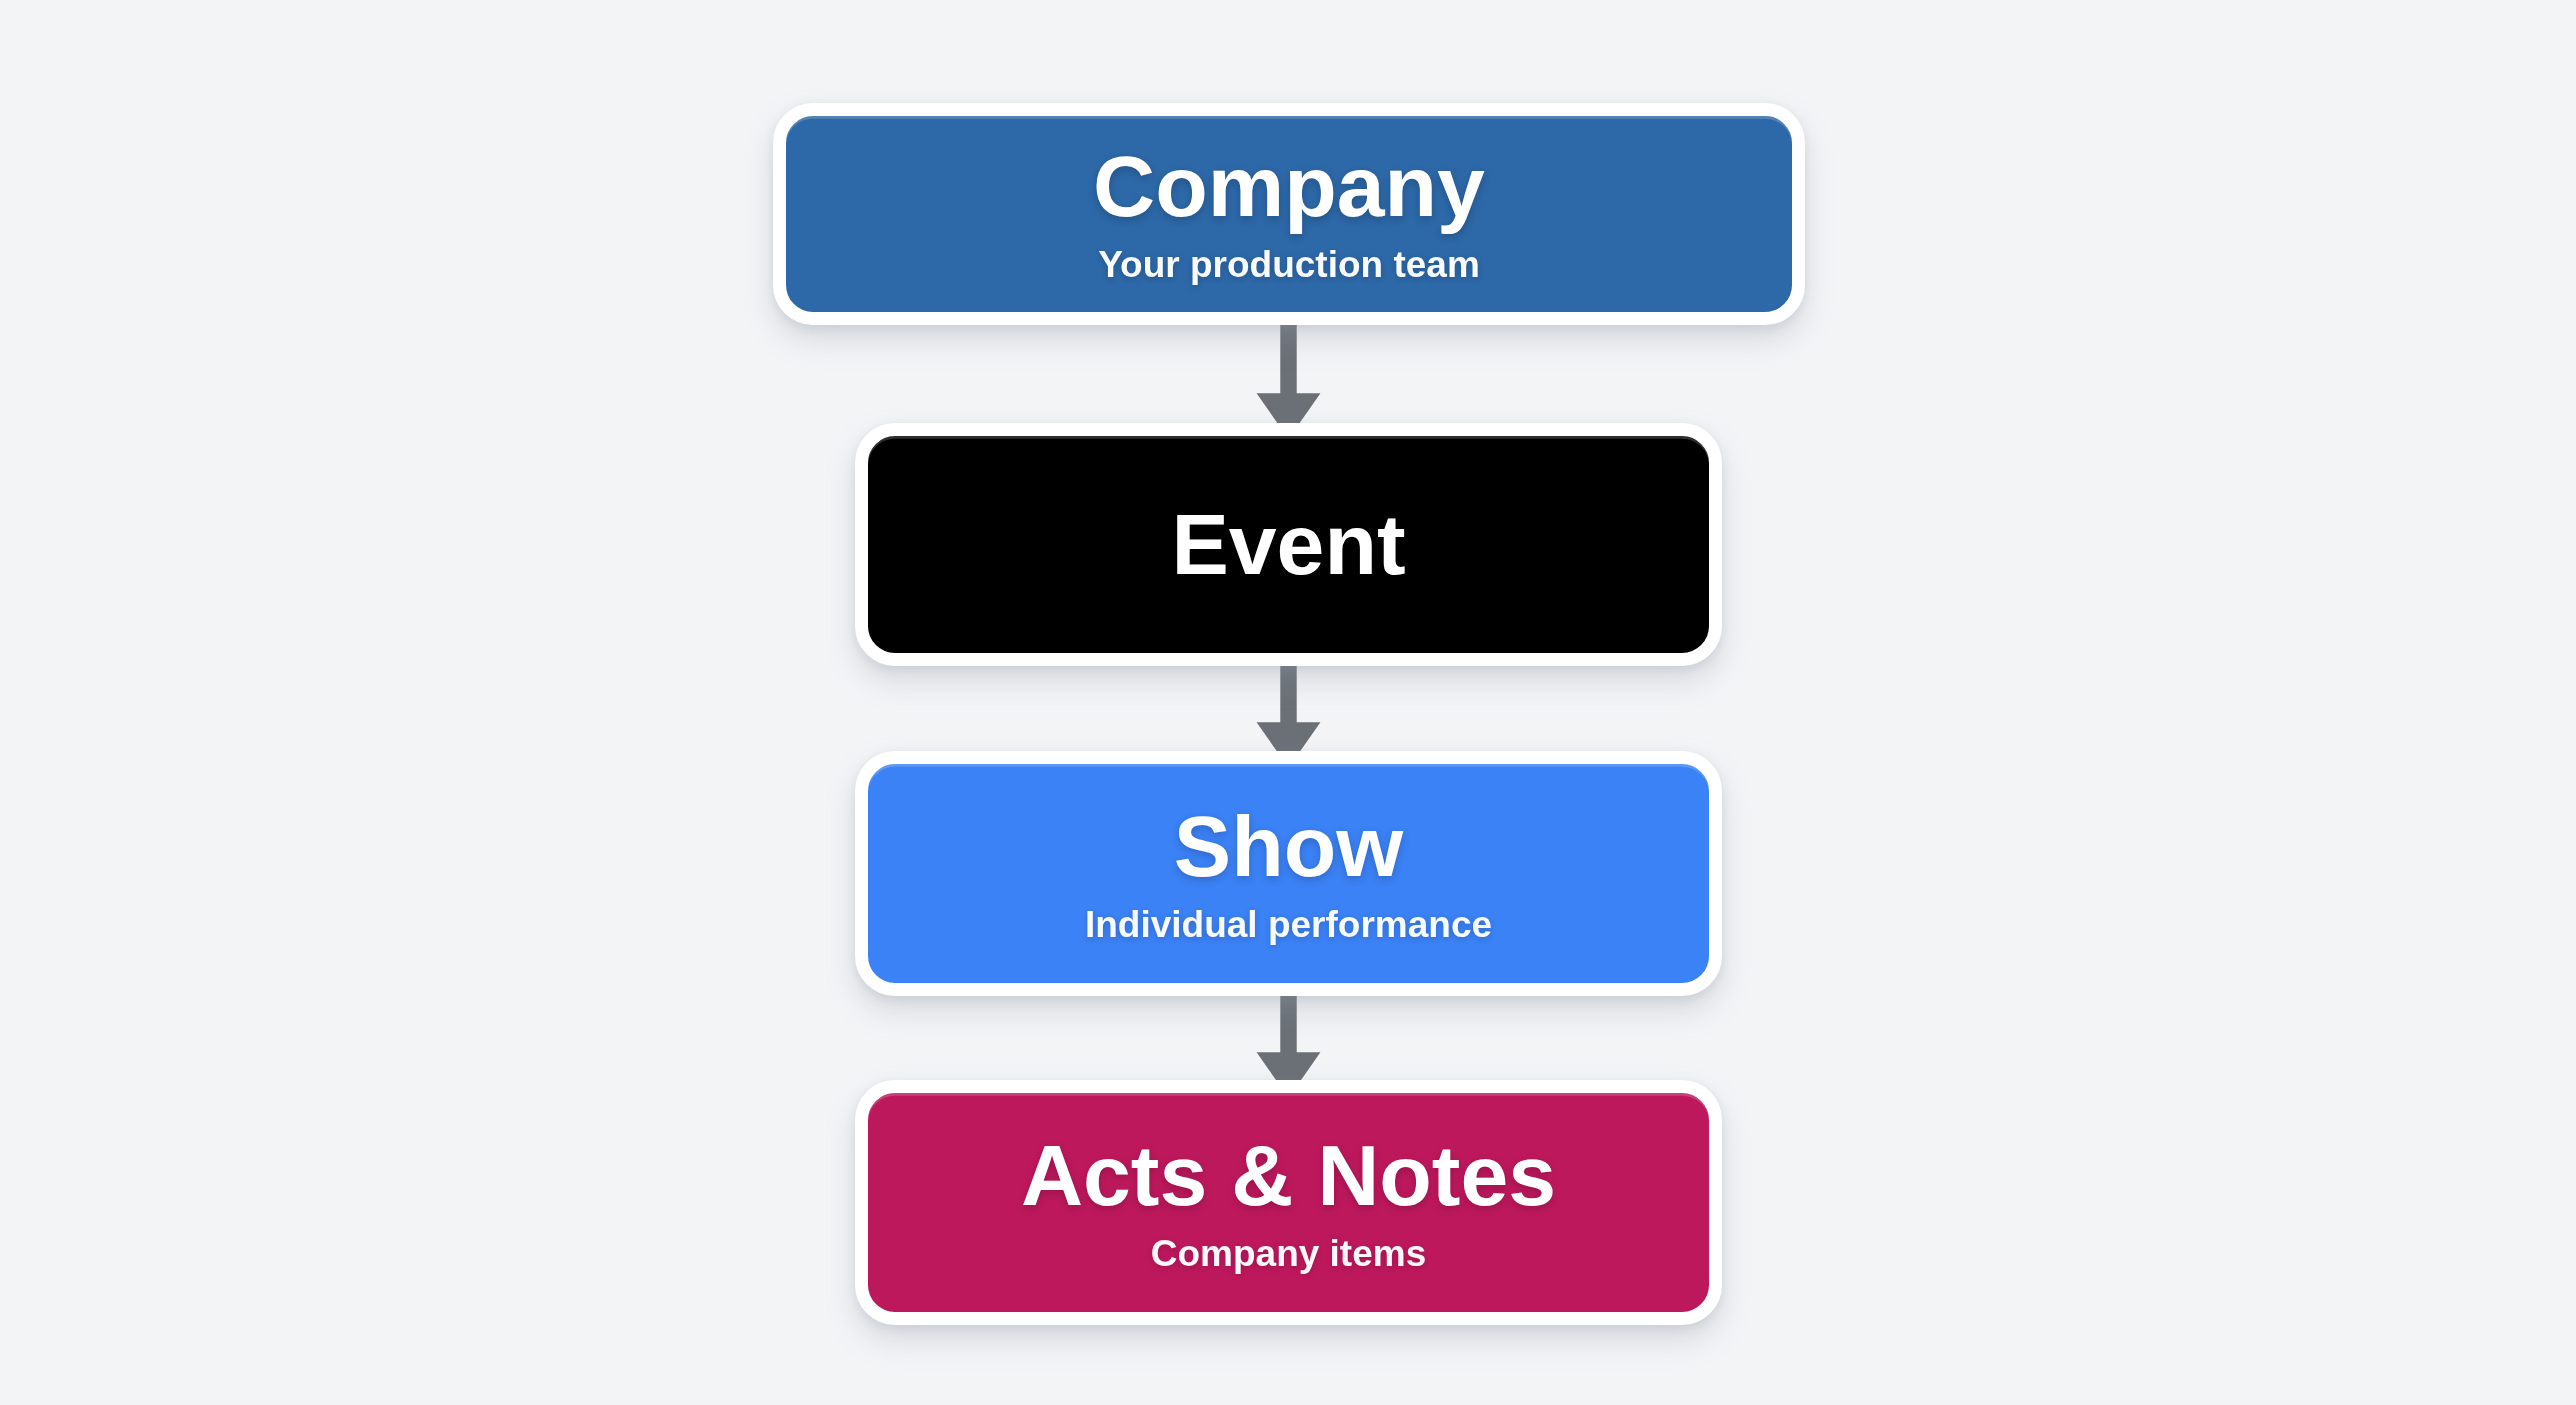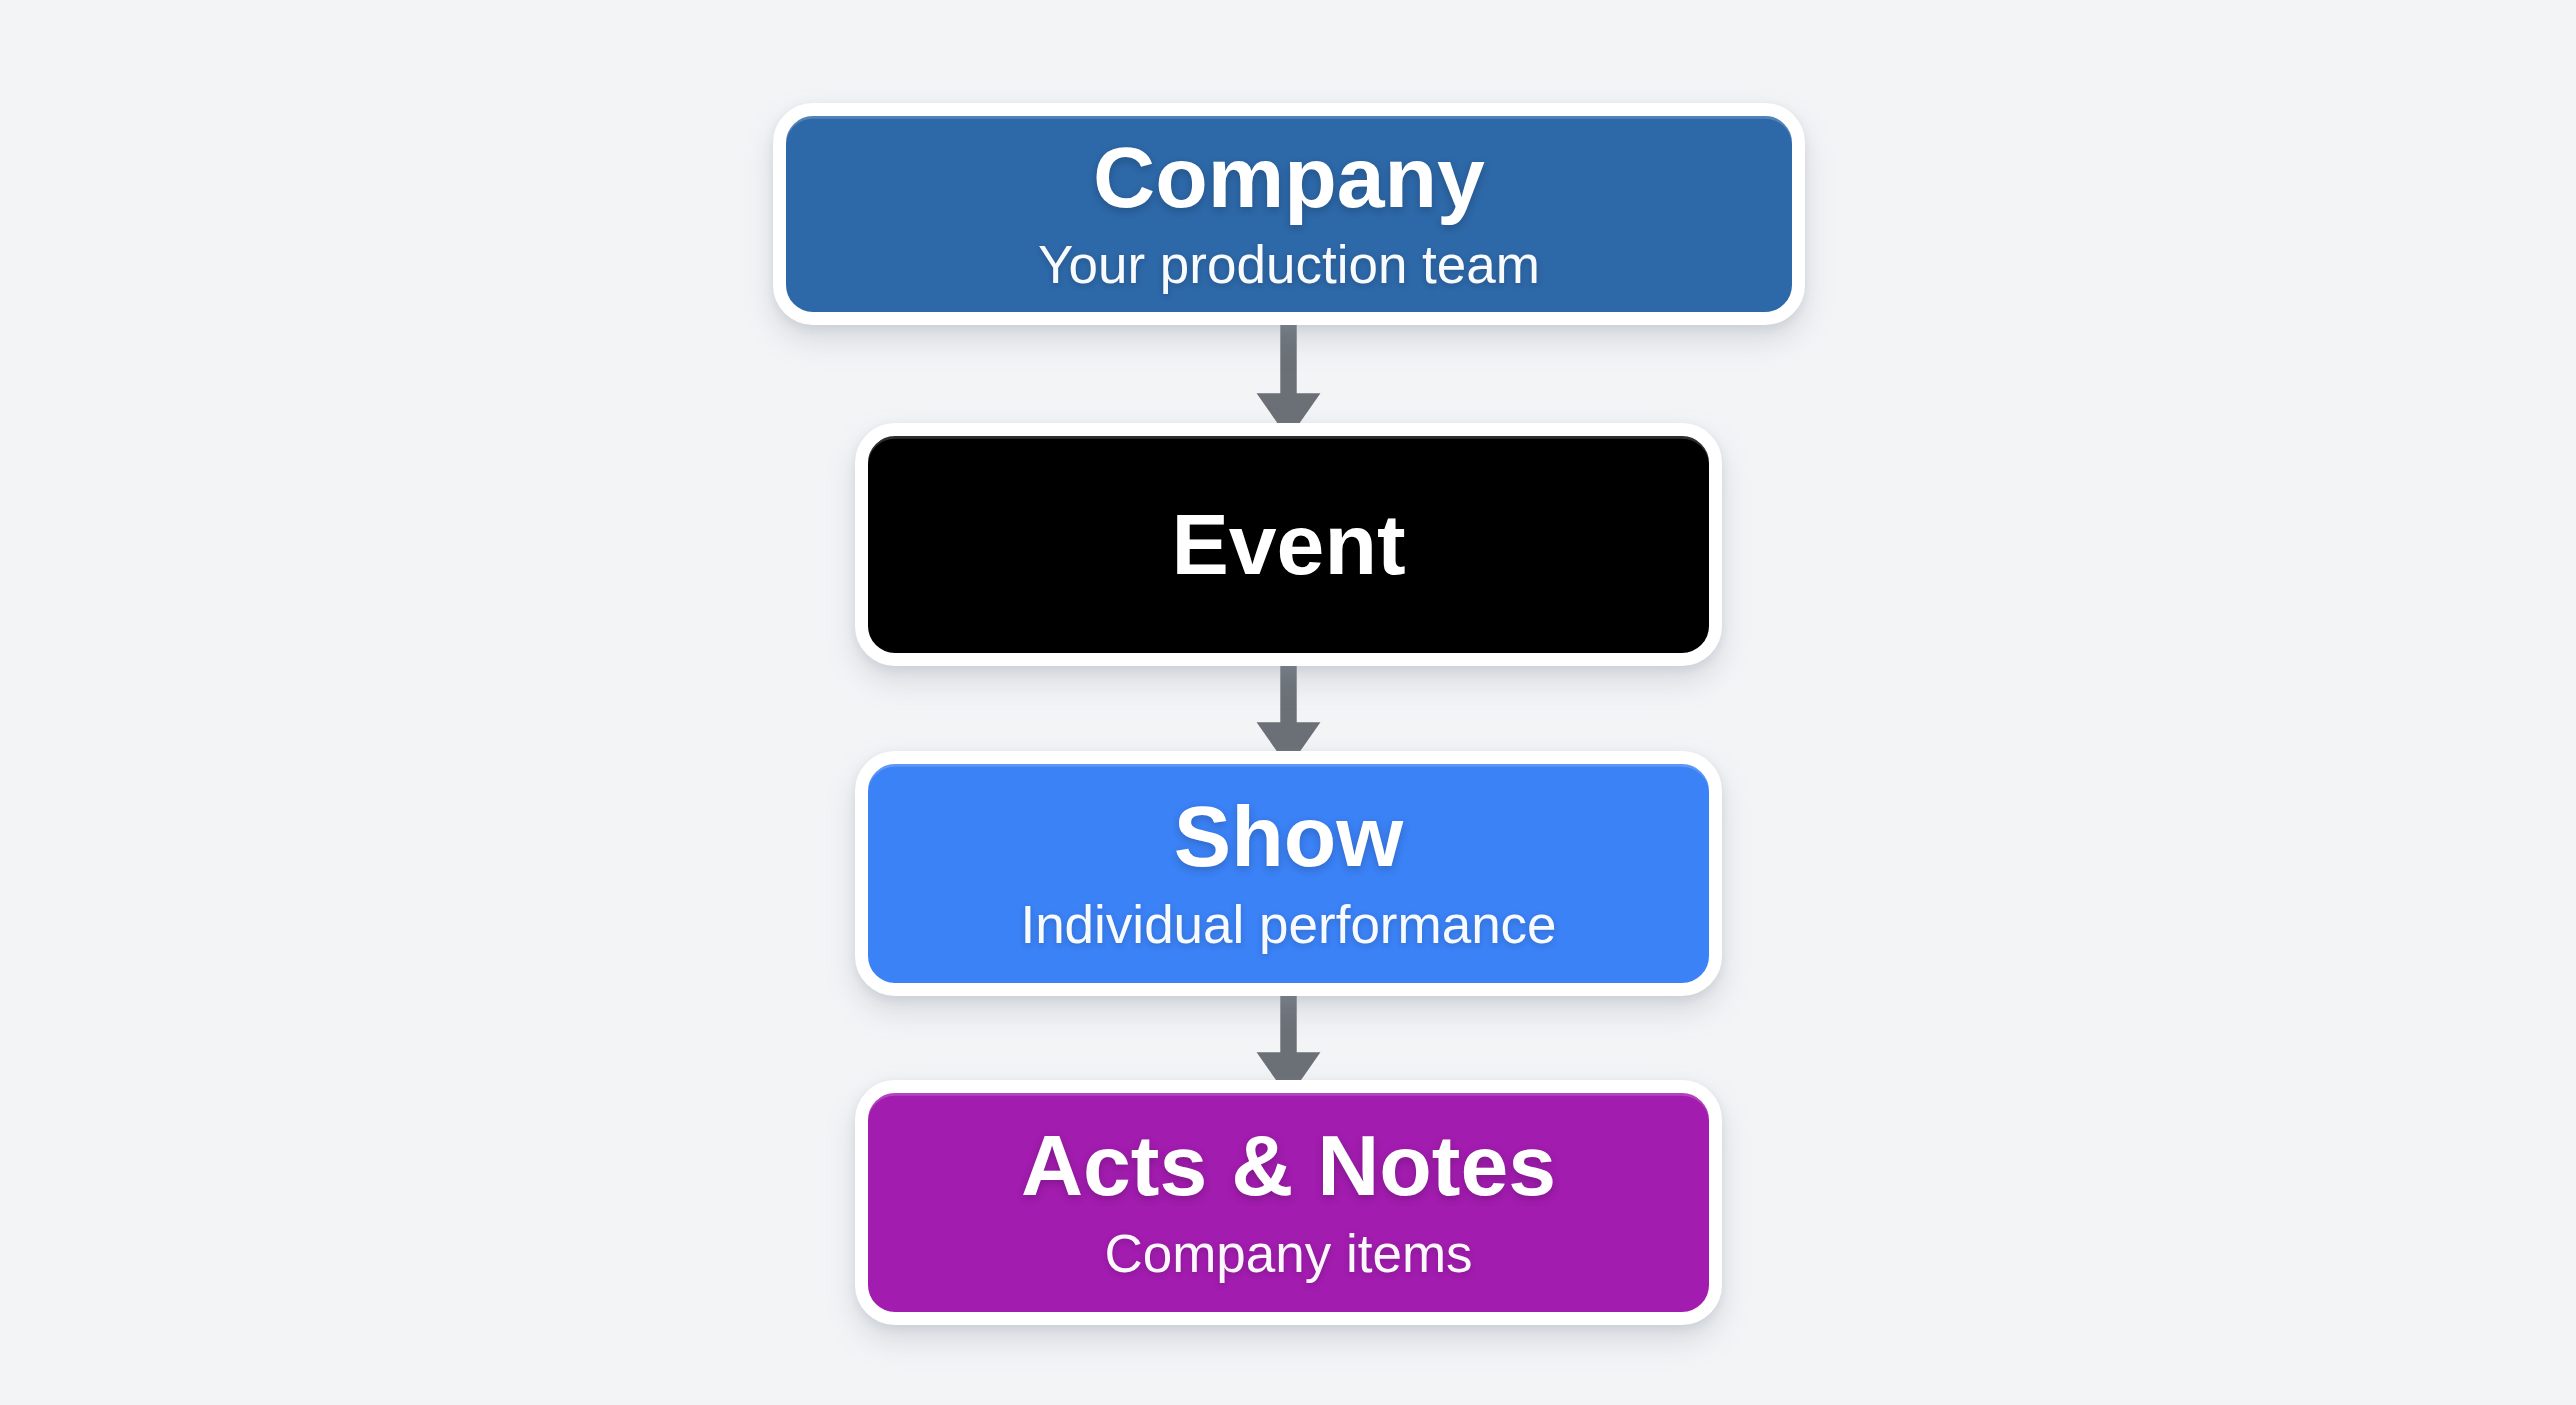--- a/index.html
+++ b/index.html
@@ -33,22 +33,22 @@
     color: var(--node-text, #ffffff);
     font-size: 86px;
     font-weight: 700;
     line-height: 1.05;
     letter-spacing: 0px;
     text-shadow: 0 2.7px 8.2px rgba(0,0,0,0.20);
     white-space: nowrap;
   }
   .node-subtitle {
     color: rgba(255,255,255,0.97);
-    font-size: 53px;
-    font-weight: 400;
+    font-size: 37px;
+    font-weight: 700;
     line-height: 1.15;
     text-shadow: 0 1.8px 6.4px rgba(0,0,0,0.18);
     white-space: nowrap;
   }
   
   .n0 { left: 773px;  top: 103px;  width: 1032px; height: 222px; justify-content: center; }
   .n1 { left: 855px;  top: 423px;  width: 867px;  height: 243px; }
   .n2 { left: 855px;  top: 751px;  width: 867px;  height: 245px; }
   .n3 { left: 855px;  top: 1080px; width: 867px;  height: 245px; }
 
@@ -98,19 +98,19 @@
     <div class="node-subtitle">Individual performance</div>
   </div>
 
   <div class="connector c2">
     <svg viewBox="0 0 80 140" xmlns="http://www.w3.org/2000/svg">
       <rect x="31" y="0" width="18" height="94" fill="currentColor"></rect>
       <polygon points="5,90 75,90 40,140" fill="currentColor"></polygon>
     </svg>
   </div>
 
-  <div class="node n3" style="background-color: #a21caf;">
+  <div class="node n3" style="background-color: #be185d;">
     <div class="node-title">Acts &amp; Notes</div>
     <div class="node-subtitle">Company items</div>
   </div>
 
 </div>
 
 
 </body></html>

